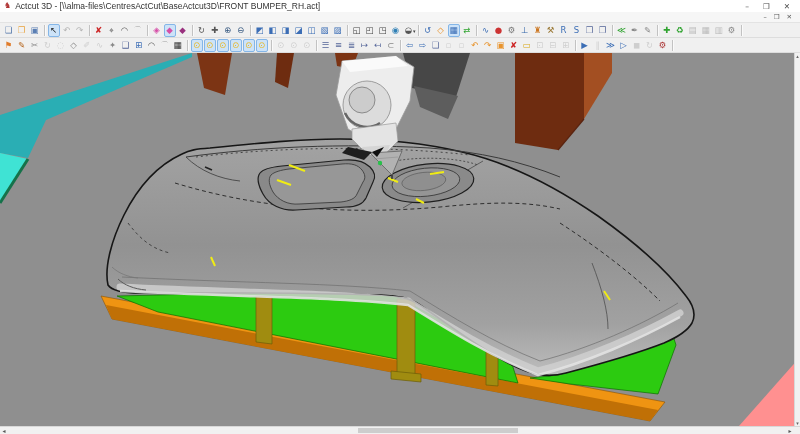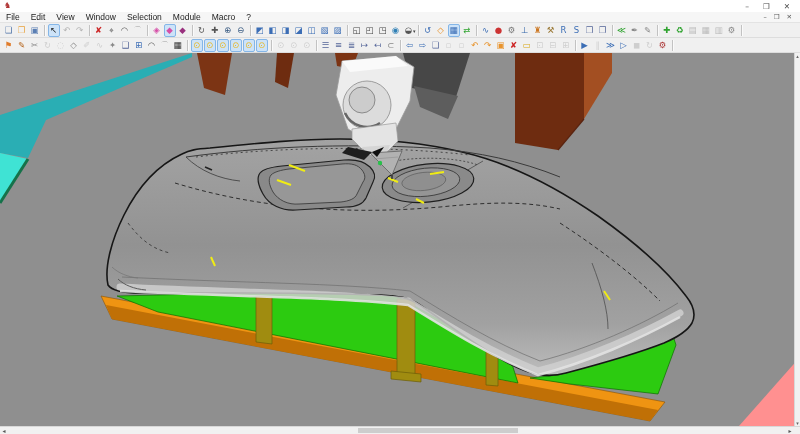--- a/index.html
+++ b/index.html
@@ -67,38 +67,29 @@
   .h-thumb { position:absolute; left:358px; top:1px; width:160px; height:5px; background:#cdcdcd; }
   .corner { position:absolute; right:0; top:0; width:6px; height:7px; background:#f1f1f1; }
 </style>
 </head>
 <body>
 
 <div class="app">
 
   <div class="titlebar">
     <span class="app-icon">♞</span>
+    <span class="title-text">Actcut 3D - [\\alma-files\CentresActCut\BaseActcut3D\FRONT BUMPER_RH.act]</span>
     <span class="win-controls">
       <span>–</span>
       <span>❐</span>
       <span>✕</span>
     </span>
   </div>
 
   <div class="menubar">
-    <span id="menu-items" style="display:flex;gap:11px;">
-        <span class="menu-item">File</span>
-        <span class="menu-item">Edit</span>
-        <span class="menu-item">View</span>
-        <span class="menu-item">Window</span>
-        <span class="menu-item">Selection</span>
-        <span class="menu-item">Module</span>
-        <span class="menu-item">Macro</span>
-        <span class="menu-item">?</span>
-      </span>
     <span class="child-controls">
       <span>–</span>
       <span>❐</span>
       <span>✕</span>
     </span>
   </div>
 
   <div class="tb" id="tb-row1">
       <button class="tb-btn" style="color: rgb(74, 111, 165);">❏</button>
       <button class="tb-btn" style="color: rgb(232, 163, 61);">❐</button>

